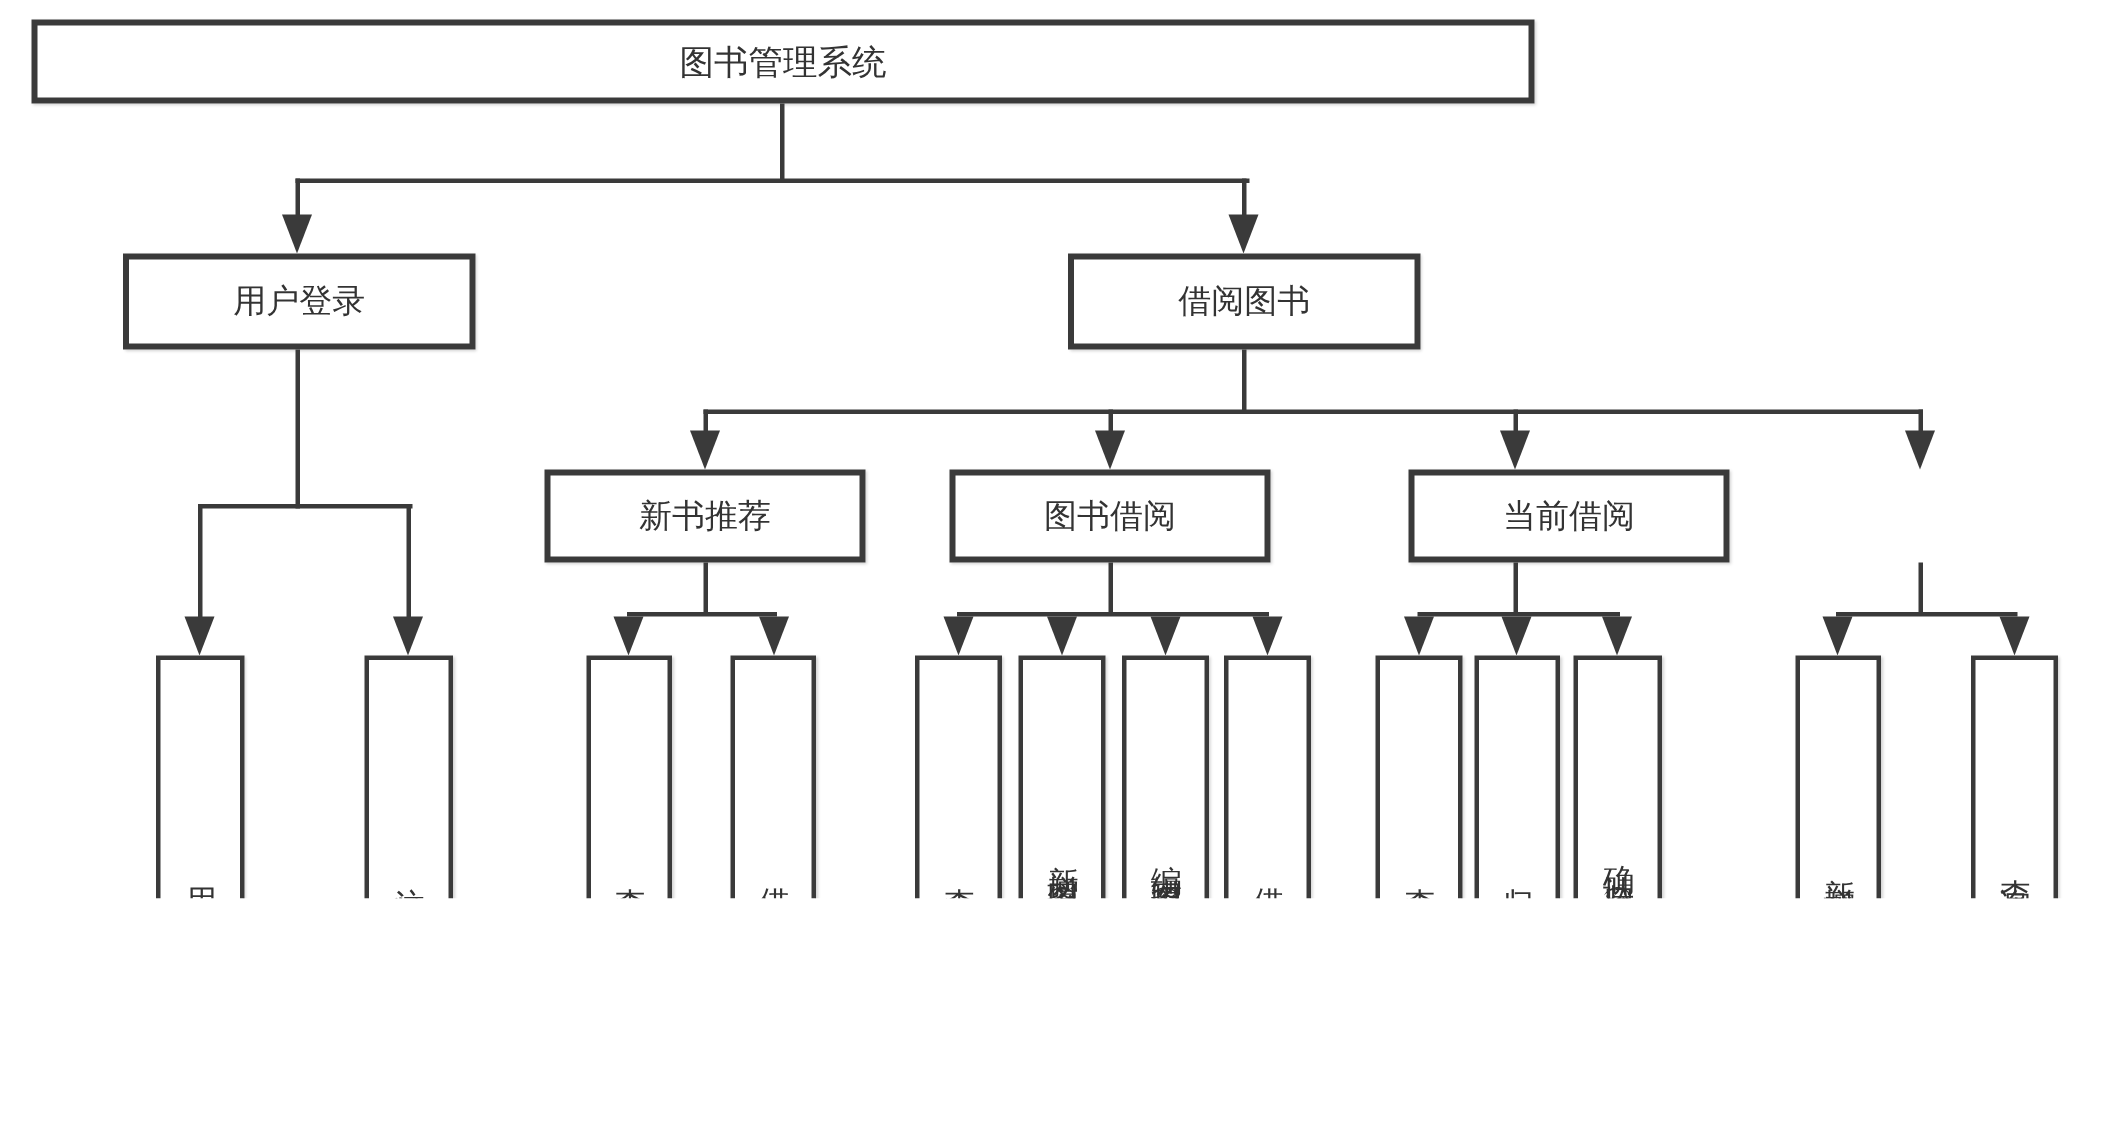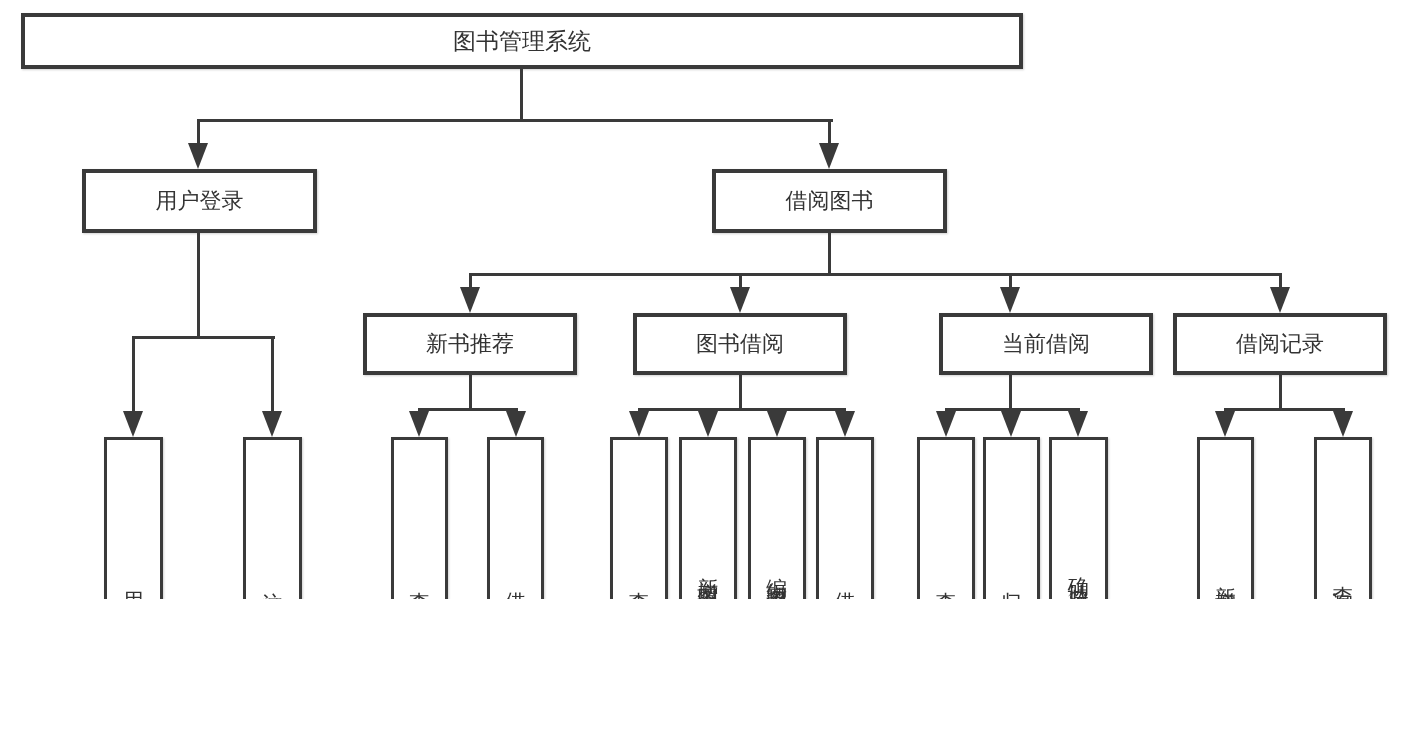--- a/index.html
+++ b/index.html
@@ -82,21 +82,20 @@
   <div class="vline" style="left:739px;top:273px;height:17px;"></div>
   <div class="arrow" style="left:730px;top:287px;"></div>
   <div class="vline" style="left:1009px;top:273px;height:17px;"></div>
   <div class="arrow" style="left:1000px;top:287px;"></div>
   <div class="vline" style="left:1279px;top:273px;height:17px;"></div>
   <div class="arrow" style="left:1270px;top:287px;"></div>
 
   <div class="box" style="left:633px;top:313px;width:214px;height:62px;">图书借阅</div>
   <div class="box" style="left:363px;top:313px;width:214px;height:62px;">新书推荐</div>
   <div class="box" style="left:903px;top:313px;width:214px;height:62px;margin-left:36px;">当前借阅</div>
-  <div class="box" style="left:1173px;top:313px;width:214px;height:62px;">借阅记录</div>
 
   <div class="vline" style="left:469px;top:375px;height:34px;"></div>
   <div class="hline" style="left:418px;top:408px;width:100px;"></div>
   <div class="arrow" style="left:409px;top:411px;"></div>
   <div class="arrow" style="left:506px;top:411px;"></div>
 
   <div class="vline" style="left:739px;top:375px;height:34px;"></div>
   <div class="hline" style="left:638px;top:408px;width:208px;"></div>
   <div class="arrow" style="left:629px;top:411px;"></div>
   <div class="arrow" style="left:698px;top:411px;"></div>

